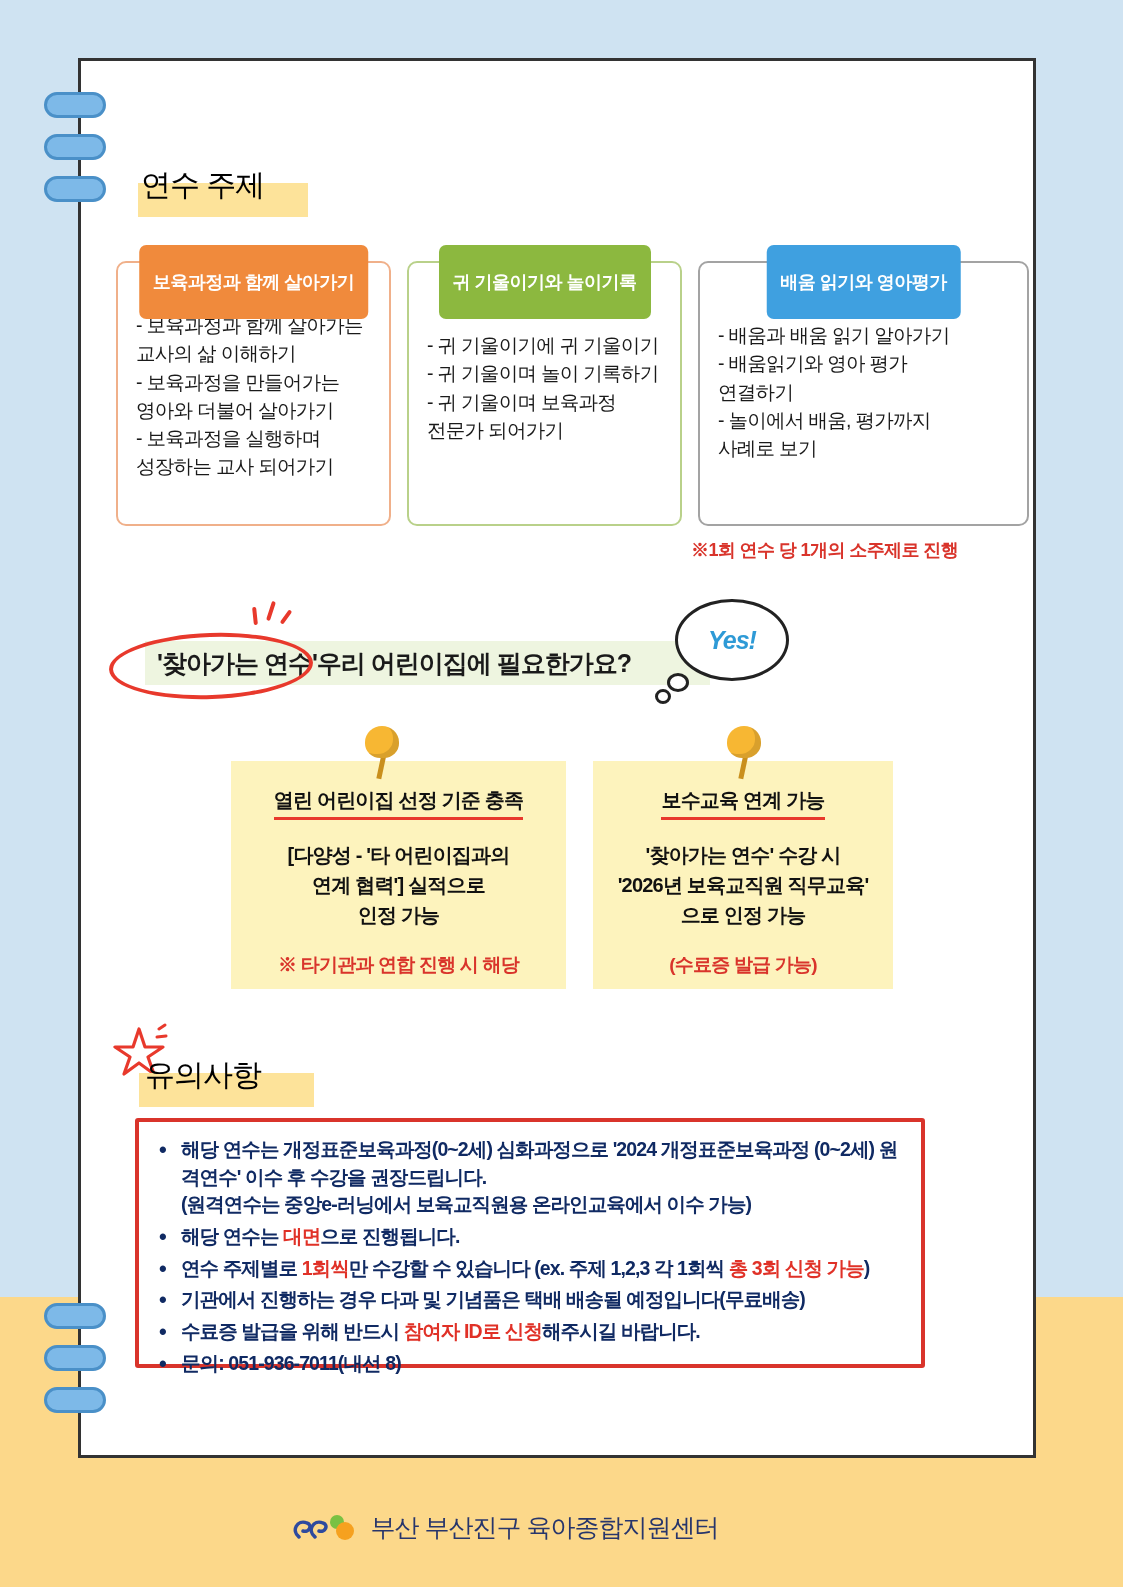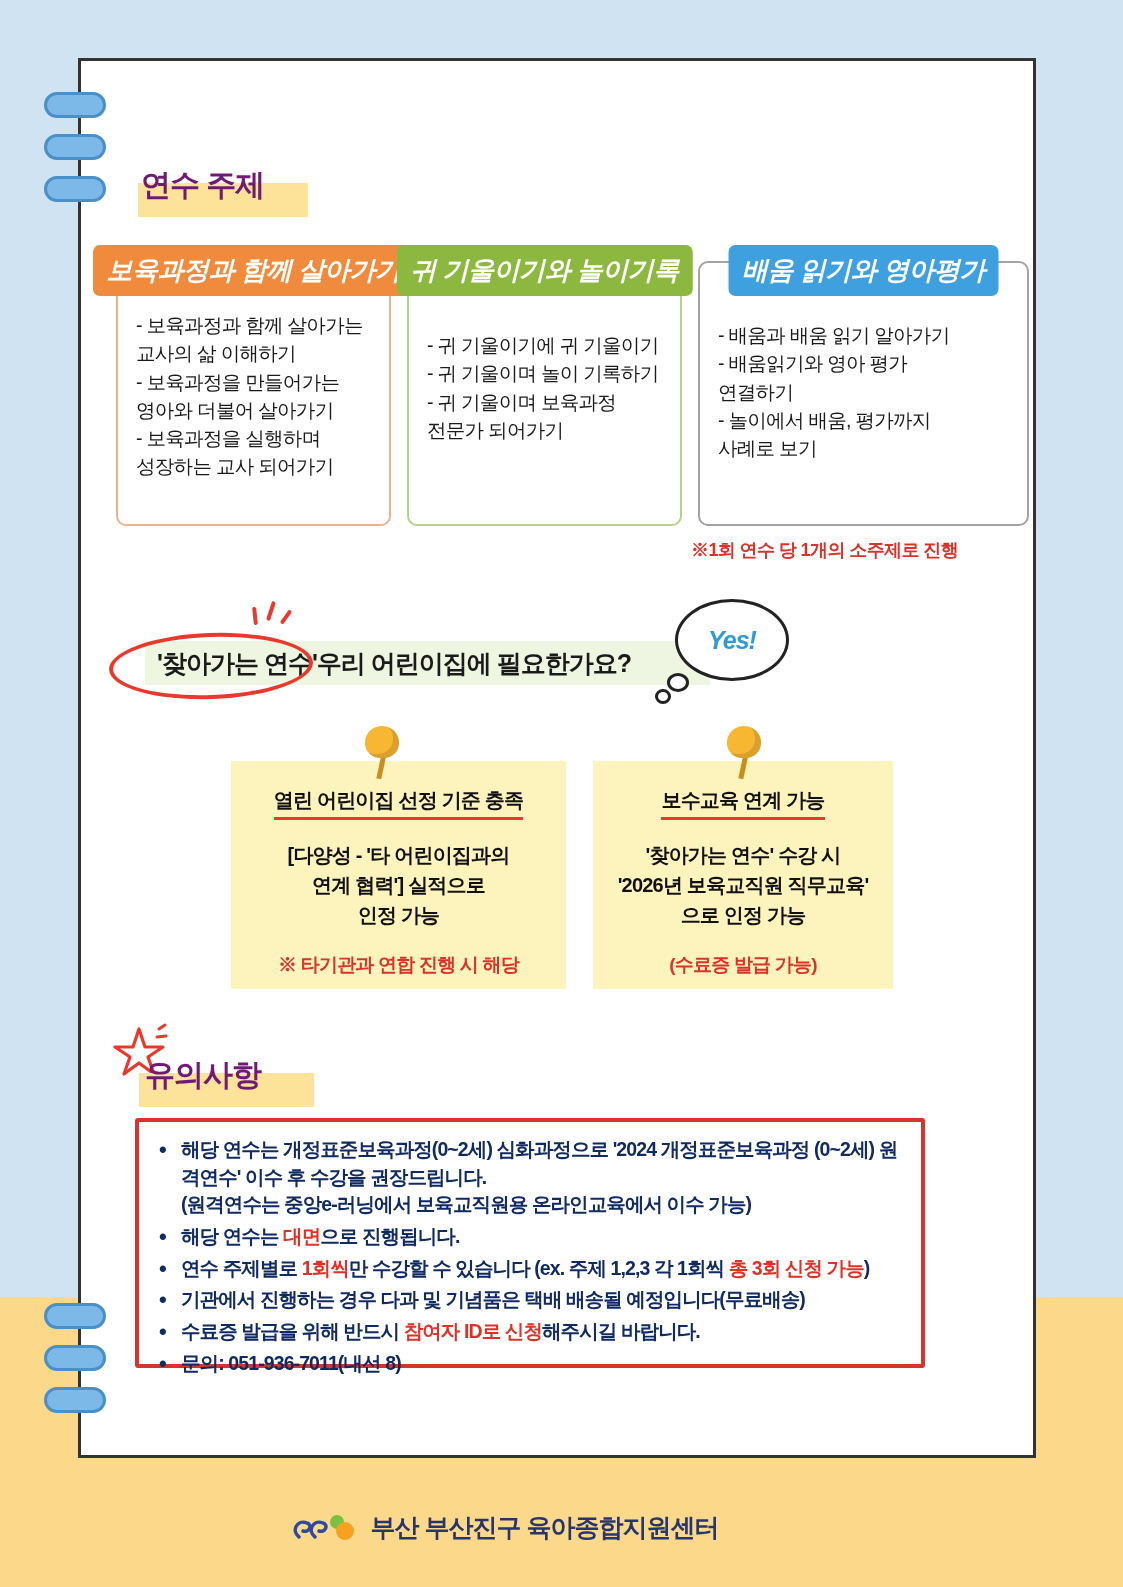--- a/index.html
+++ b/index.html
@@ -50,22 +50,22 @@
   .ring.r2 { top: 134px; }
   .ring.r3 { top: 176px; }
   .ring.r4 { top: 1303px; }
   .ring.r5 { top: 1345px; }
   .ring.r6 { top: 1387px; }
 
   
   .section-title {
     position: absolute;
     font-size: 30px;
-    font-weight: bold;
-    color: #701a75;
+    font-weight: normal;
+    color: #000000;
     letter-spacing: -1px;
   }
   .hl {
     position: absolute;
     background: #fde39a;
     z-index: 0;
   }
   .section-title span.txt {
     position: relative;
     z-index: 2;
@@ -76,28 +76,27 @@
     position: absolute;
     border-radius: 10px;
     box-sizing: border-box;
     background: #fff;
   }
   .topic-head {
     position: absolute;
     top: -18px;
     left: 50%;
     transform: translateX(-50%);
-    padding: 8px 14px;
+    padding: 25px 14px;
     border-radius: 7px;
     color: #fff;
-    font-size: 26px;
+    font-size: 18px;
     font-weight: bold;
     white-space: nowrap;
     letter-spacing: -0.5px;
-    font-style: italic;
   }
   .topic-body {
     padding: 48px 14px 12px 18px;
     font-size: 19.5px;
     line-height: 1.45;
     color: #1a1a1a;
     letter-spacing: -0.7px;
     white-space: pre-line;
   }
 
@@ -260,21 +259,21 @@
   .red { color: #e03127; }
 
   
   .footer {
     position: absolute;
     left: 0;
     bottom: 40px;
     width: 1009px;
     text-align: center;
     font-size: 25px;
-    font-weight: bold;
+    font-weight: normal;
     color: #27356b;
     letter-spacing: -1px;
   }
   .logo-mark {
     display: inline-block;
     vertical-align: middle;
     margin-right: 10px;
   }
   
   .star-doodle {

